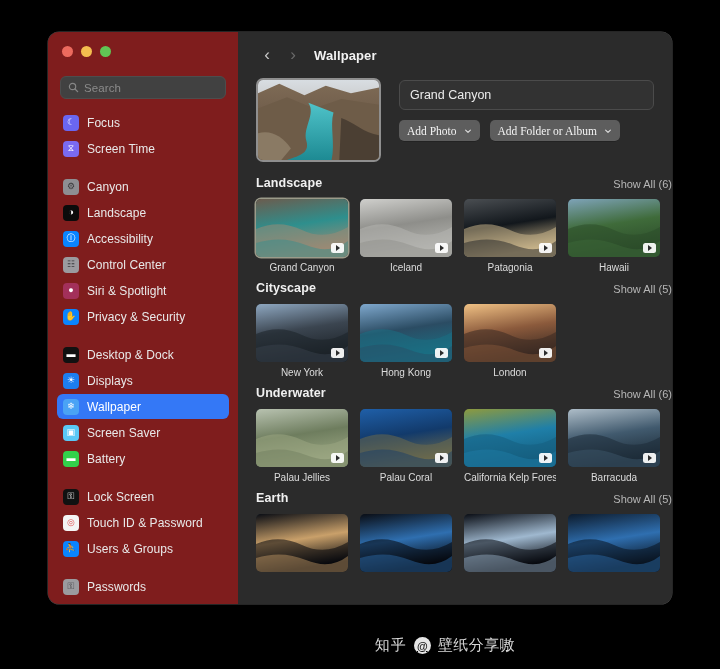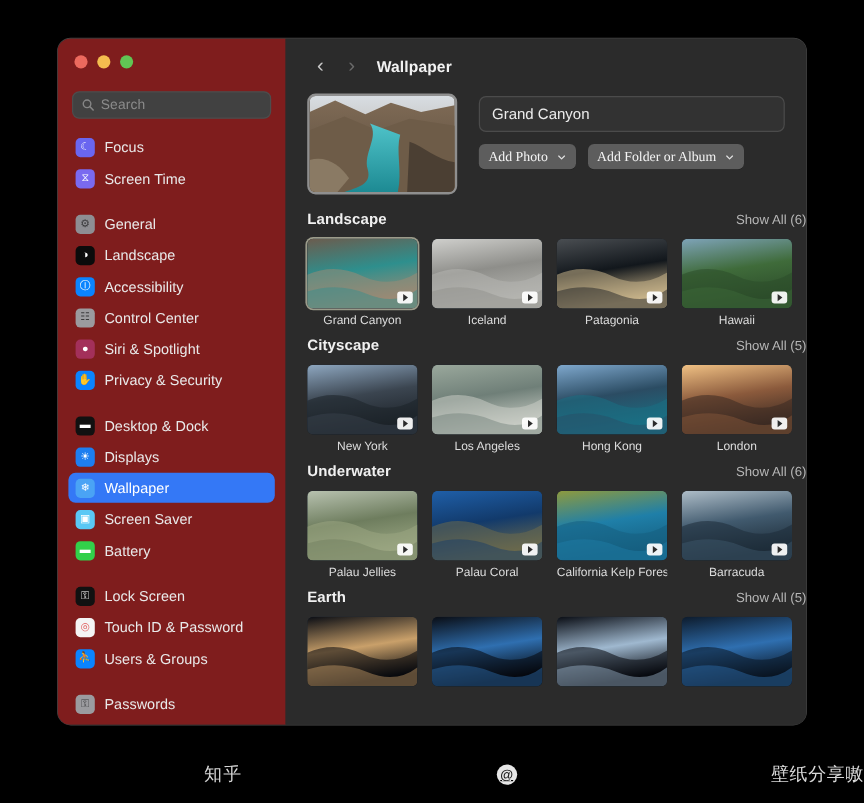--- a/index.html
+++ b/index.html
@@ -170,21 +170,21 @@
     margin-top: 5px;
     font-size: 10px; color: #dcdcdc;
     text-align: center; white-space: nowrap;
     overflow: hidden; text-overflow: clip;
   }
 
   
   .watermark {
     position: absolute; left: 0; right: 0; bottom: 14px;
     text-align: center;
-    display: flex; align-items: center; justify-content: space-between; gap: 7px;
+    display: flex; align-items: center; justify-content: center; gap: 7px;
     padding-left: 170px;
     text-decoration: underline;
   }
   .wm-text { font-size: 15px; color: #d8d8d8; letter-spacing: 1px; }
   .wm-logo {
     width: 17px; height: 17px; border-radius: 50%;
     background: #e6e6e6; color: #1a1a1a;
     font-size: 11px; display: flex; align-items: center; justify-content: center;
     font-weight: bold;
   }
@@ -220,21 +220,21 @@
             <span class="sb-icon" style="background: rgb(106, 102, 240);">☾</span>
             <span class="sb-label">Focus</span>
           </div>
           <div class="sb-item">
             <span class="sb-icon" style="background: rgb(122, 106, 240);">⧖</span>
             <span class="sb-label">Screen Time</span>
           </div>
           <div class="sb-sep"></div>
           <div class="sb-item">
             <span class="sb-icon" style="background: rgb(142, 142, 147); color: rgb(58, 58, 60);">⚙</span>
-            <span class="sb-label">General</span>
+            <span class="sb-label">Canyon</span>
           </div>
           <div class="sb-item">
             <span class="sb-icon" style="background: rgb(11, 11, 11);">◑</span>
             <span class="sb-label">Landscape</span>
           </div>
           <div class="sb-item">
             <span class="sb-icon" style="background: rgb(10, 132, 255);">Ⓘ</span>
             <span class="sb-label">Accessibility</span>
           </div>
           <div class="sb-item">
@@ -458,40 +458,20 @@
                   <div class="play-badge">
                     <i></i>
                   </div>
                 </div>
                 <div class="tile-label">New York</div>
               </div>
               <div class="tile">
                 <div class="thumb">
                   <svg viewBox="0 0 92 58" preserveAspectRatio="none" style="width:100%;height:100%;display:block">
                     <defs>
-                      <linearGradient id="g5" x1="0" y1="0" x2="0.25" y2="1">
-                        <stop offset="0%" stop-color="#9aa89c"></stop>
-                        <stop offset="52%" stop-color="#6f7f78"></stop>
-                        <stop offset="100%" stop-color="#c8ccc4"></stop>
-                      </linearGradient>
-                    </defs>
-                    <rect width="92" height="58" fill="url(#g5)"></rect>
-                    <path d="M0 30 Q23 20 46 31 T92 28 L92 58 L0 58 Z" fill="#c8ccc4" opacity="0.55"></path>
-                    <path d="M0 44 Q26 36 50 46 T92 42 L92 58 L0 58 Z" fill="#6f7f78" opacity="0.45"></path>
-                  </svg>
-                  <div class="play-badge">
-                    <i></i>
-                  </div>
-                </div>
-                <div class="tile-label">Los Angeles</div>
-              </div>
-              <div class="tile">
-                <div class="thumb">
-                  <svg viewBox="0 0 92 58" preserveAspectRatio="none" style="width:100%;height:100%;display:block">
-                    <defs>
                       <linearGradient id="g6" x1="0" y1="0" x2="0.25" y2="1">
                         <stop offset="0%" stop-color="#7fa8cd"></stop>
                         <stop offset="52%" stop-color="#2b4c63"></stop>
                         <stop offset="100%" stop-color="#1a6f84"></stop>
                       </linearGradient>
                     </defs>
                     <rect width="92" height="58" fill="url(#g6)"></rect>
                     <path d="M0 30 Q23 20 46 31 T92 28 L92 58 L0 58 Z" fill="#1a6f84" opacity="0.55"></path>
                     <path d="M0 44 Q26 36 50 46 T92 42 L92 58 L0 58 Z" fill="#2b4c63" opacity="0.45"></path>
                   </svg>

